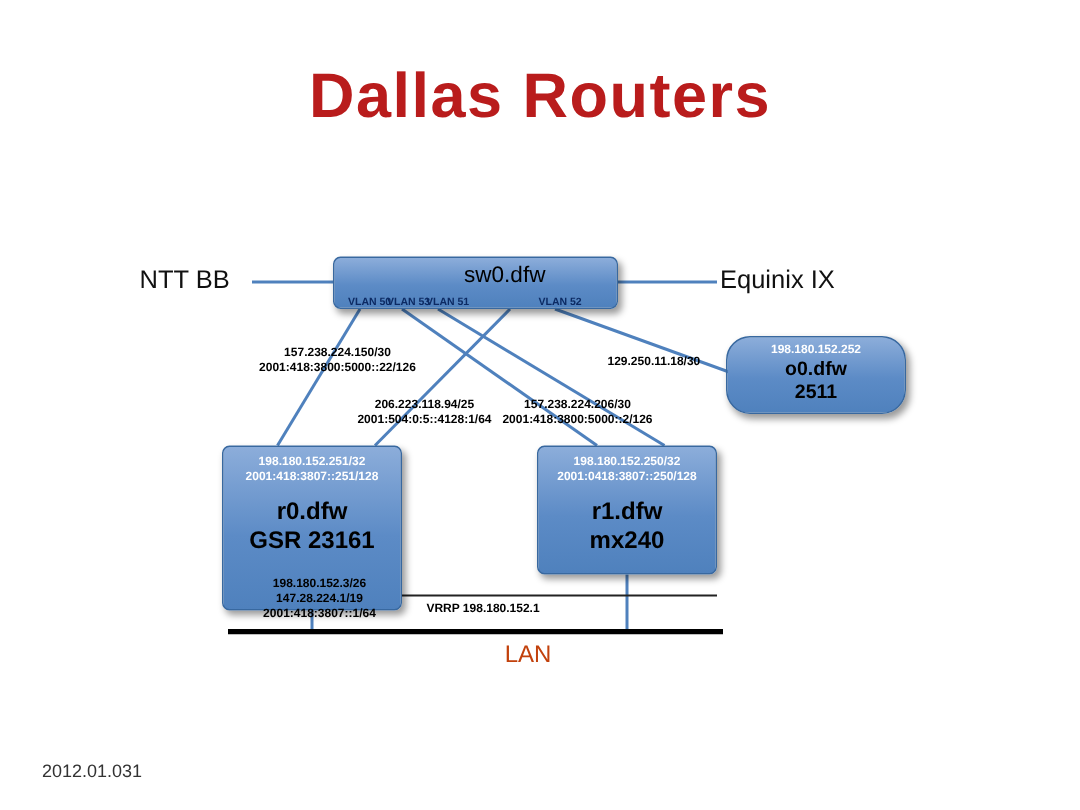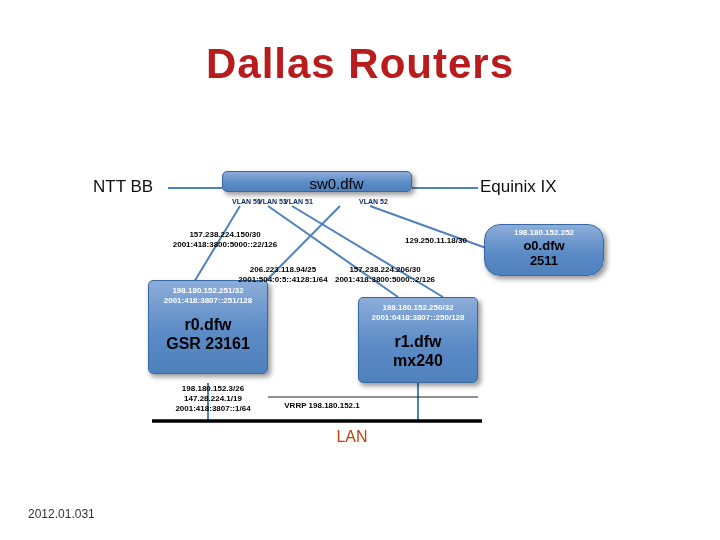--- a/index.html
+++ b/index.html
@@ -36,21 +36,21 @@
 
   .node {
     position: absolute;
     background: linear-gradient(to bottom, #8cadda 0%, #5c8bc6 55%, #4f81bd 100%);
     border: 1px solid #38689f;
     border-radius: 5px;
     box-shadow: 2.5px 3px 5px rgba(0,0,0,0.40);
     box-sizing: border-box;
   }
 
-  #sw0-box { left: 222px; top: 171px; width: 190px; height: 21px; padding-left: 39px; }
+  #sw0-box { left: 222px; top: 171px; width: 190px; height: 35px; padding-left: 39px; }
   .switch-name {
     text-align: center;
     padding-top: 3px;
     font-size: 15px;
     color: #000;
     font-weight: 500;
   }
   .vlan-label {
     position: absolute;
     top: 26px;
@@ -59,21 +59,21 @@
     color: #0c2a63;
     white-space: nowrap;
   }
 
   .router-box {
     display: flex;
     flex-direction: column;
     align-items: center;
     padding-top: 5px;
   }
-  #r0-box { left: 148px; top: 280px; width: 120px; height: 94px; }
+  #r0-box { left: 148px; top: 297px; width: 120px; height: 110px; }
   #r1-box { left: 358px; top: 297px; width: 120px; height: 86px; }
   #o0-box { left: 484px; top: 224px; width: 120px; height: 52px; padding-top: 3px; border-radius: 16px; }
 
   .node-addr {
     font-size: 8px;
     font-weight: 700;
     color: #ffffff;
     line-height: 10px;
     white-space: nowrap;
   }

